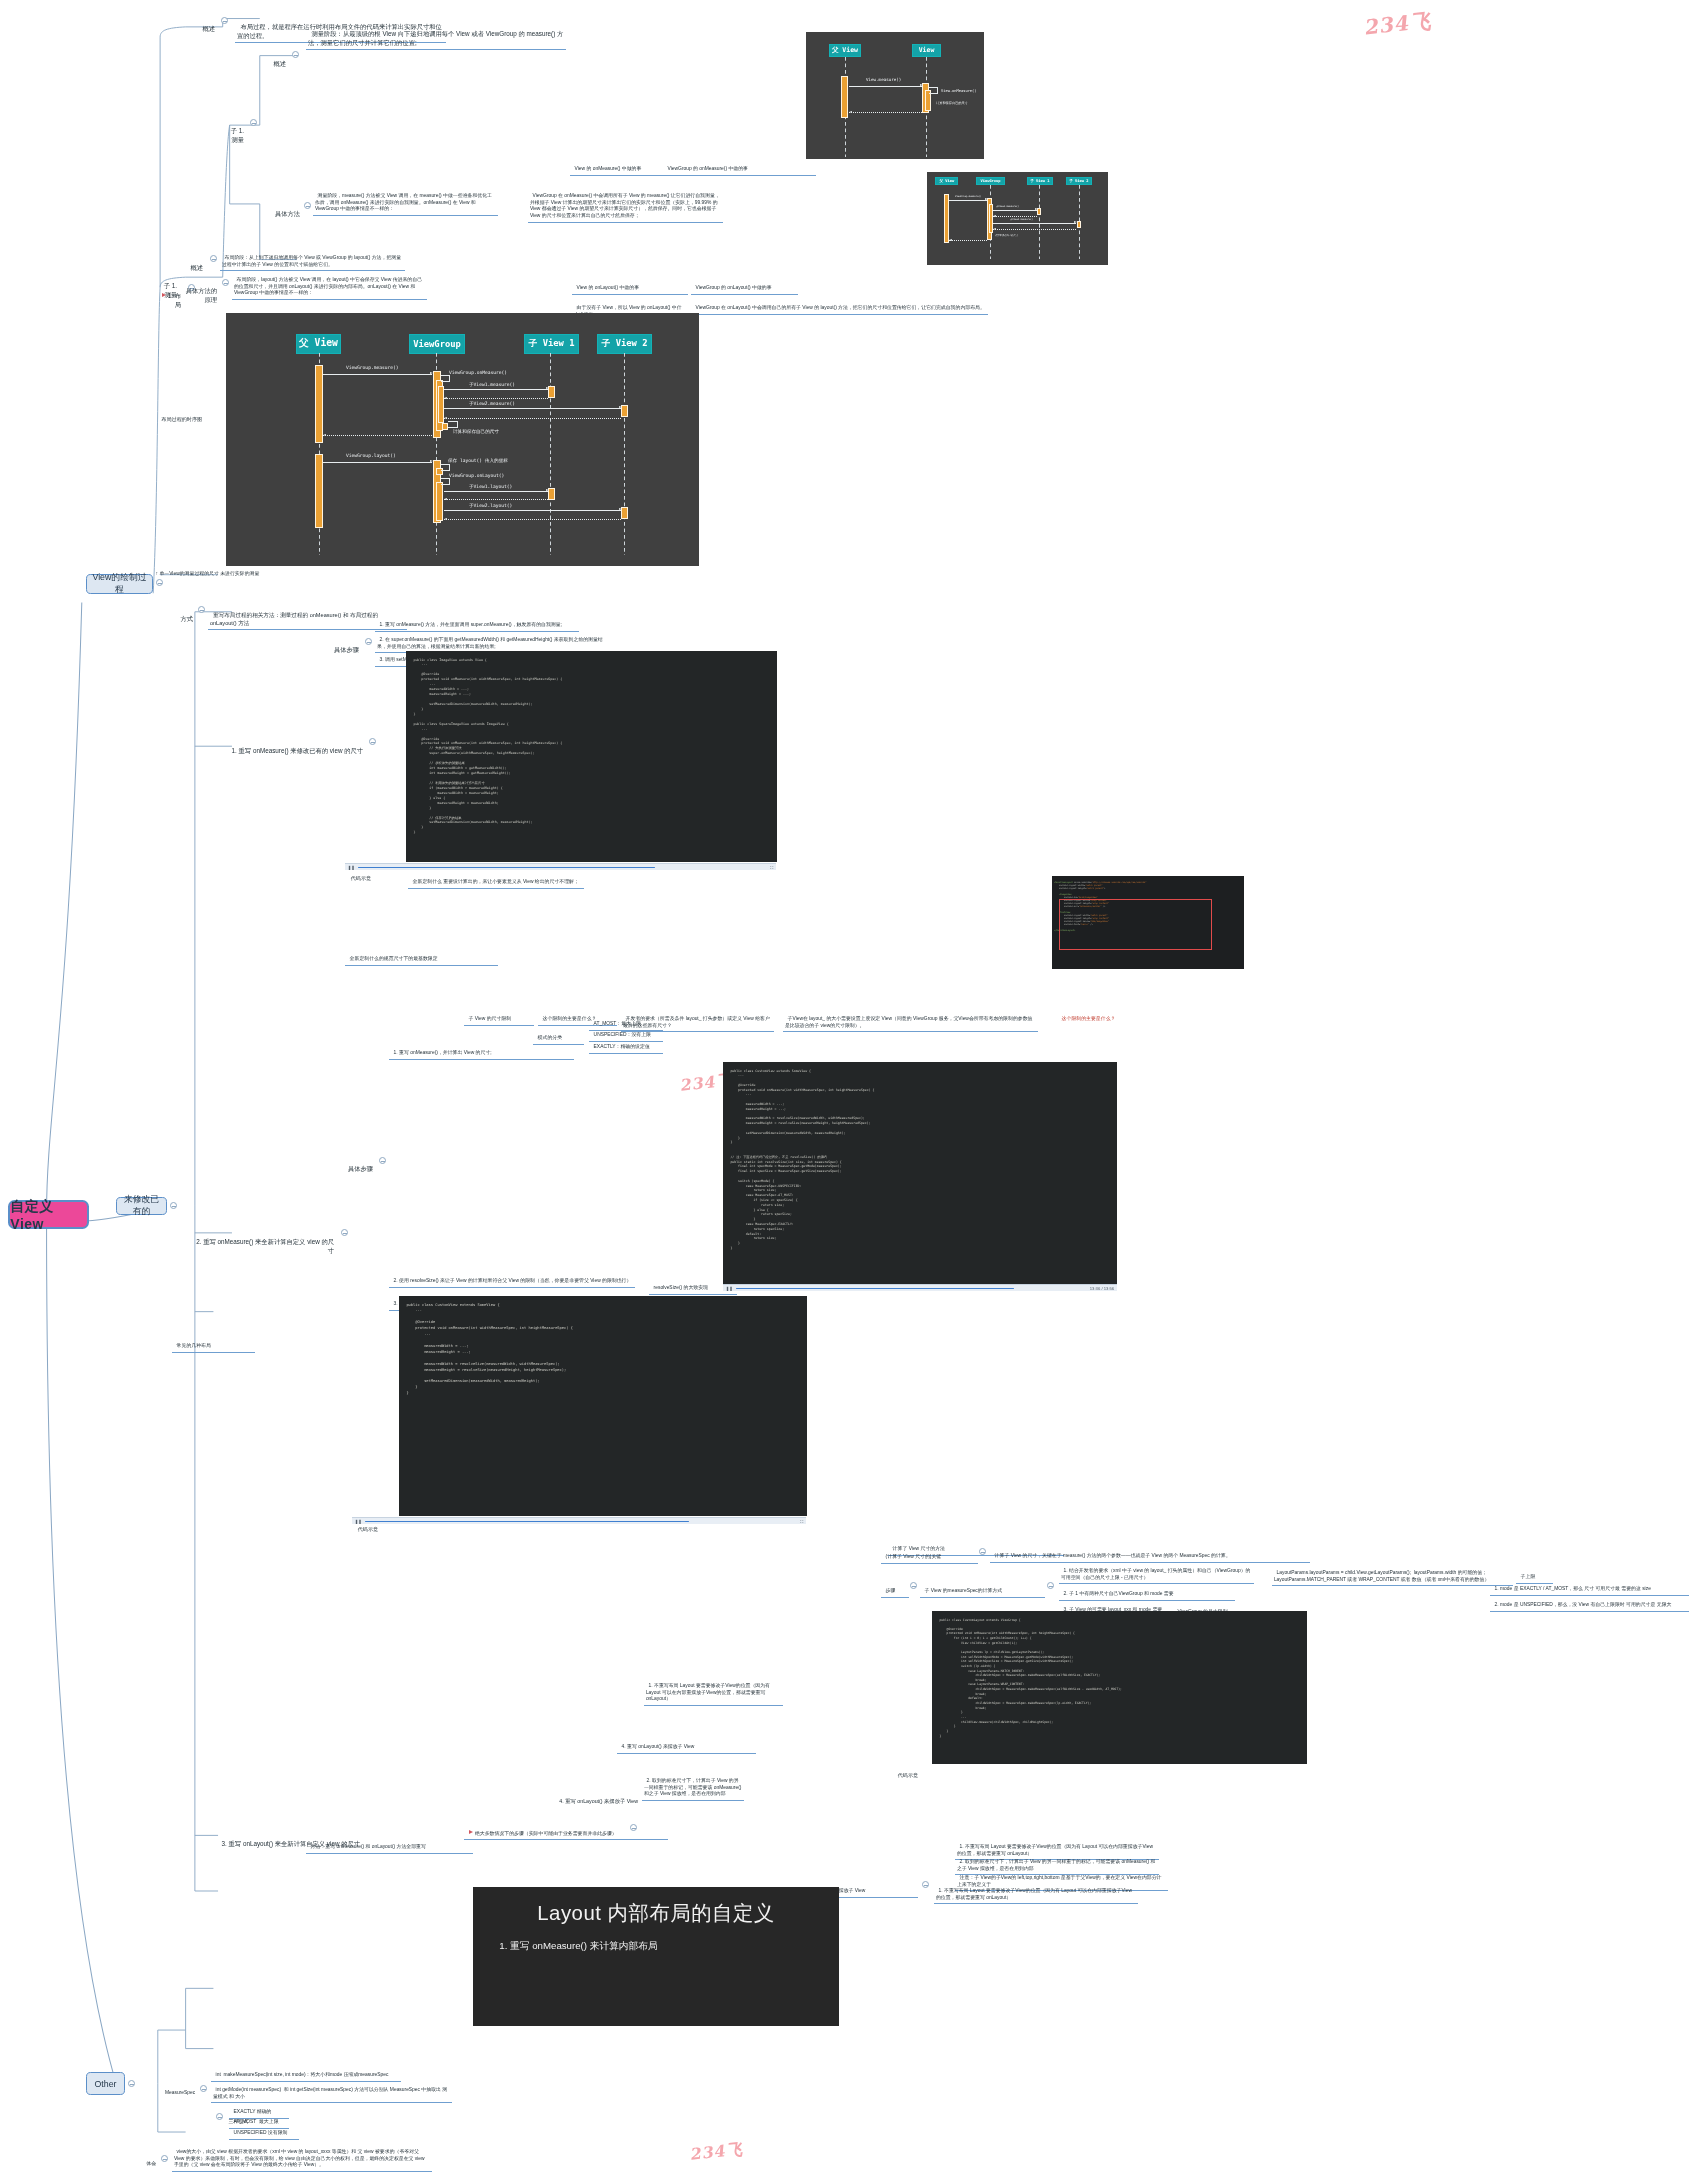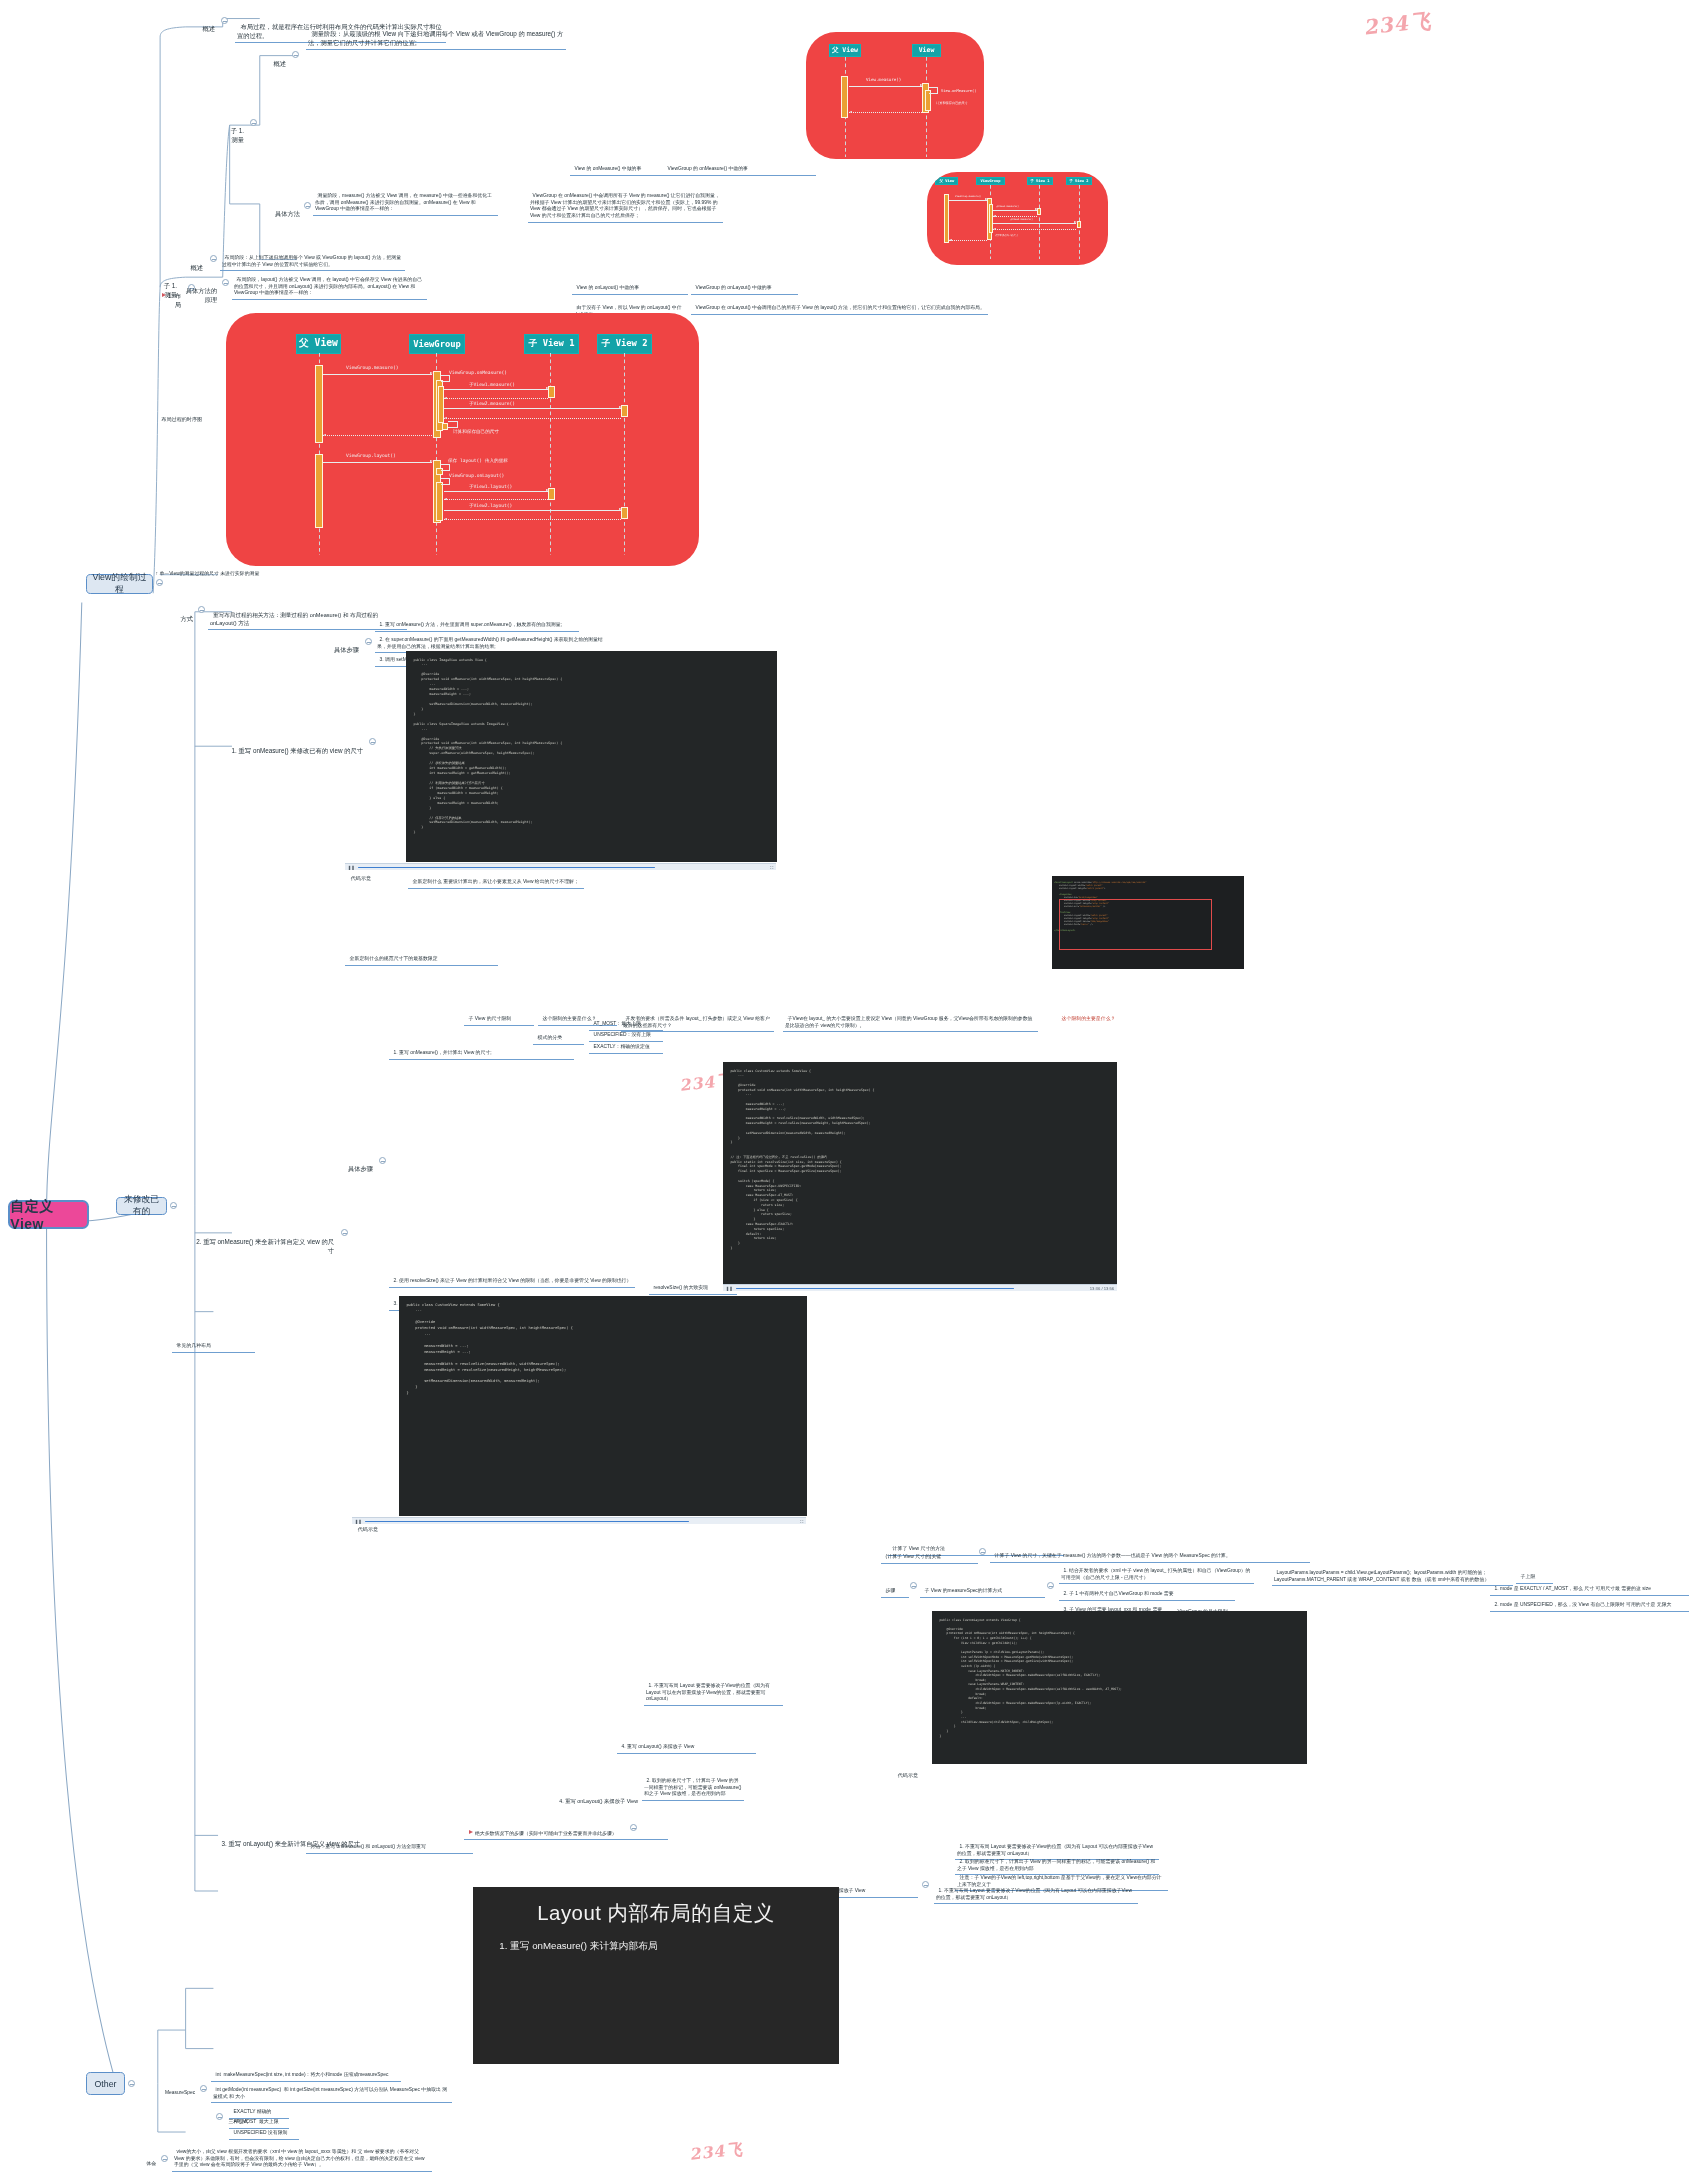--- a/index.html
+++ b/index.html
@@ -43,21 +43,21 @@
     content:""; position:absolute; left:1.4px; top:2.9px;
     width:3.2px; height:0.6px; background:#90a9c2;
   }
   .flag {
     display:inline-block; width:0; height:0; margin-right:2.3px;
     border-left:4.2px solid #d2575f; border-top:2.3px solid transparent;
     border-bottom:2.3px solid transparent; vertical-align:0.9px;
   }
 
   
-  .imgbox { position:absolute; background:#ef4444; overflow:hidden;border-radius:30px; }
+  .imgbox { position:absolute; background:#404040; overflow:hidden; }
   .seq-actor {
     position:absolute; background:#14a3a8; color:#fff; font-weight:bold;
     font-family:"DejaVu Sans Mono","Liberation Mono",monospace;
     display:flex; align-items:center; justify-content:center;
     border:0.5px solid #13b2b6;
   }
   .seq-life { position:absolute; width:0.9px;
     background-image:linear-gradient(#cfd6da 60%, transparent 0);
     background-size:0.9px 6.5px; }
   .seq-bar { position:absolute; background:#eaa033; border:0.5px solid #fff4e0; }
@@ -693,21 +693,21 @@
 <div class="node txt tiny" style="left:306px; top:1836px; width:167px;">
   <span>方法：重写 onMeasure() 和 onLayout() 方法全部重写</span>
 </div>
 <div class="node txt label" style="left:464px; top:1789px; width:176px; text-align:right; border:none; font-size:5.3px;">
   <span>4. 重写 onLayout() 来摆放子 View</span>
 </div>
 <div class="node txt tiny" style="left:172px; top:1335px; width:83px;">
   <span>常见的几种布局</span>
 </div>
 
-<div class="slide" style="left:473px; top:1887px; width:366px; height:177px;">
+<div class="slide" style="left:473px; top:1887px; width:366px; height:139px;">
   <h1>Layout 内部布局的自定义</h1>
   <ol>
     <li>
       <span>重写 onMeasure() 来计算内部布局</span>
     </li>
 
   </ol>
 </div>
 
 <div class="node txt tiny" style="left:137px; top:2082px; width:60px; text-align:right; border:none;">

